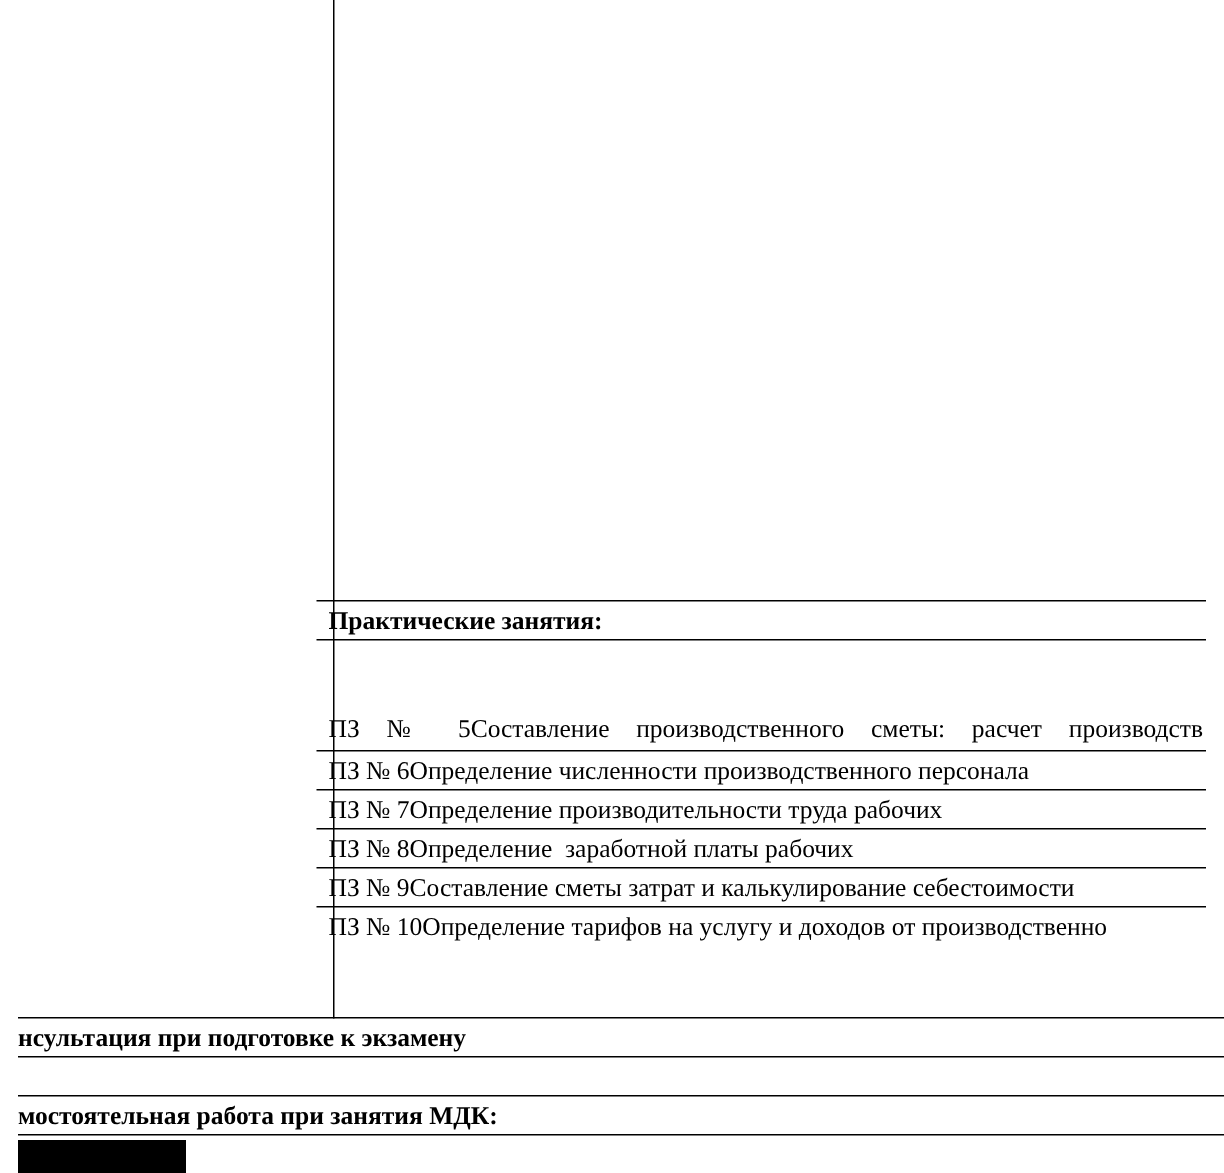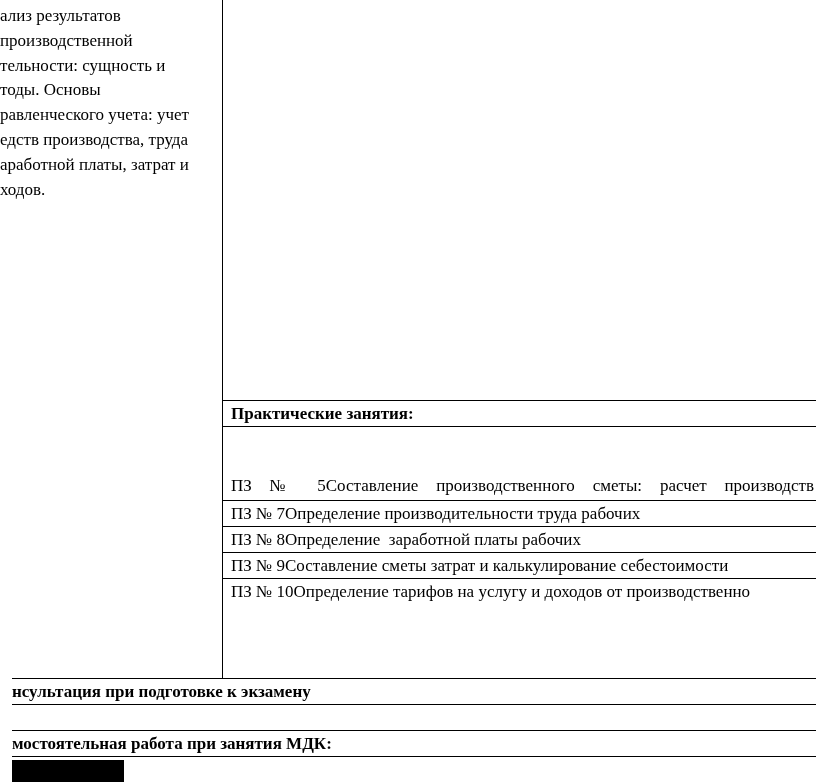--- a/index.html
+++ b/index.html
@@ -38,21 +38,21 @@
     left: 222px;
     top: 0;
     width: 1px;
     height: 679px;
     background: #000000;
   }
 
   
   .right-col {
     position: absolute;
-    left: 223px;
+    left: 211px;
     top: 400px;
     width: 593px;
     font-size: 17px;
   }
   .row {
     border-top: 1px solid #000000;
     box-sizing: border-box;
     padding: 1px 2px 0 8px;
     line-height: 23px;
     white-space: pre-wrap;
@@ -95,43 +95,34 @@
     width: 112px;
     height: 23px;
     background: #000000;
   }
 </style>
 </head>
 <body>
 
 <div class="page">
 
-  <div class="left-col">
-    <div class="tline">ализ результатов</div>
-    <div class="tline">производственной</div>
-    <div class="tline">тельности: сущность и</div>
-    <div class="tline">тоды. Основы</div>
-    <div class="tline">равленческого учета: учет</div>
-    <div class="tline">едств производства, труда</div>
-    <div class="tline">аработной платы, затрат и</div>
-    <div class="tline">ходов.</div>
-  </div>
 
   <div class="vline"></div>
 
   <div class="right-col">
 
     <div class="row h26 bold">Практические занятия:</div>
 
     <div class="row h74">
       <div class="jline">ПЗ № 5Составление производственного сметы: расчет производств</div>
       
       
     </div>
 
+    <div class="row h26">ПЗ № 6Определение численности производственного персонала</div>
     <div class="row h26">ПЗ № 7Определение производительности труда рабочих</div>
     <div class="row h26">ПЗ № 8Определение  заработной платы рабочих</div>
     <div class="row h26">ПЗ № 9Составление сметы затрат и калькулирование себестоимости</div>
     <div class="row h26">ПЗ № 10Определение тарифов на услугу и доходов от производственно</div>
   </div>
 
   <div class="footer-row fr-a bold">нсультация при подготовке к экзамену</div>
   <div class="footer-row fr-b"></div>
   <div class="footer-row fr-c bold">мостоятельная работа при занятия МДК:</div>
   <div class="footer-row fr-d">

